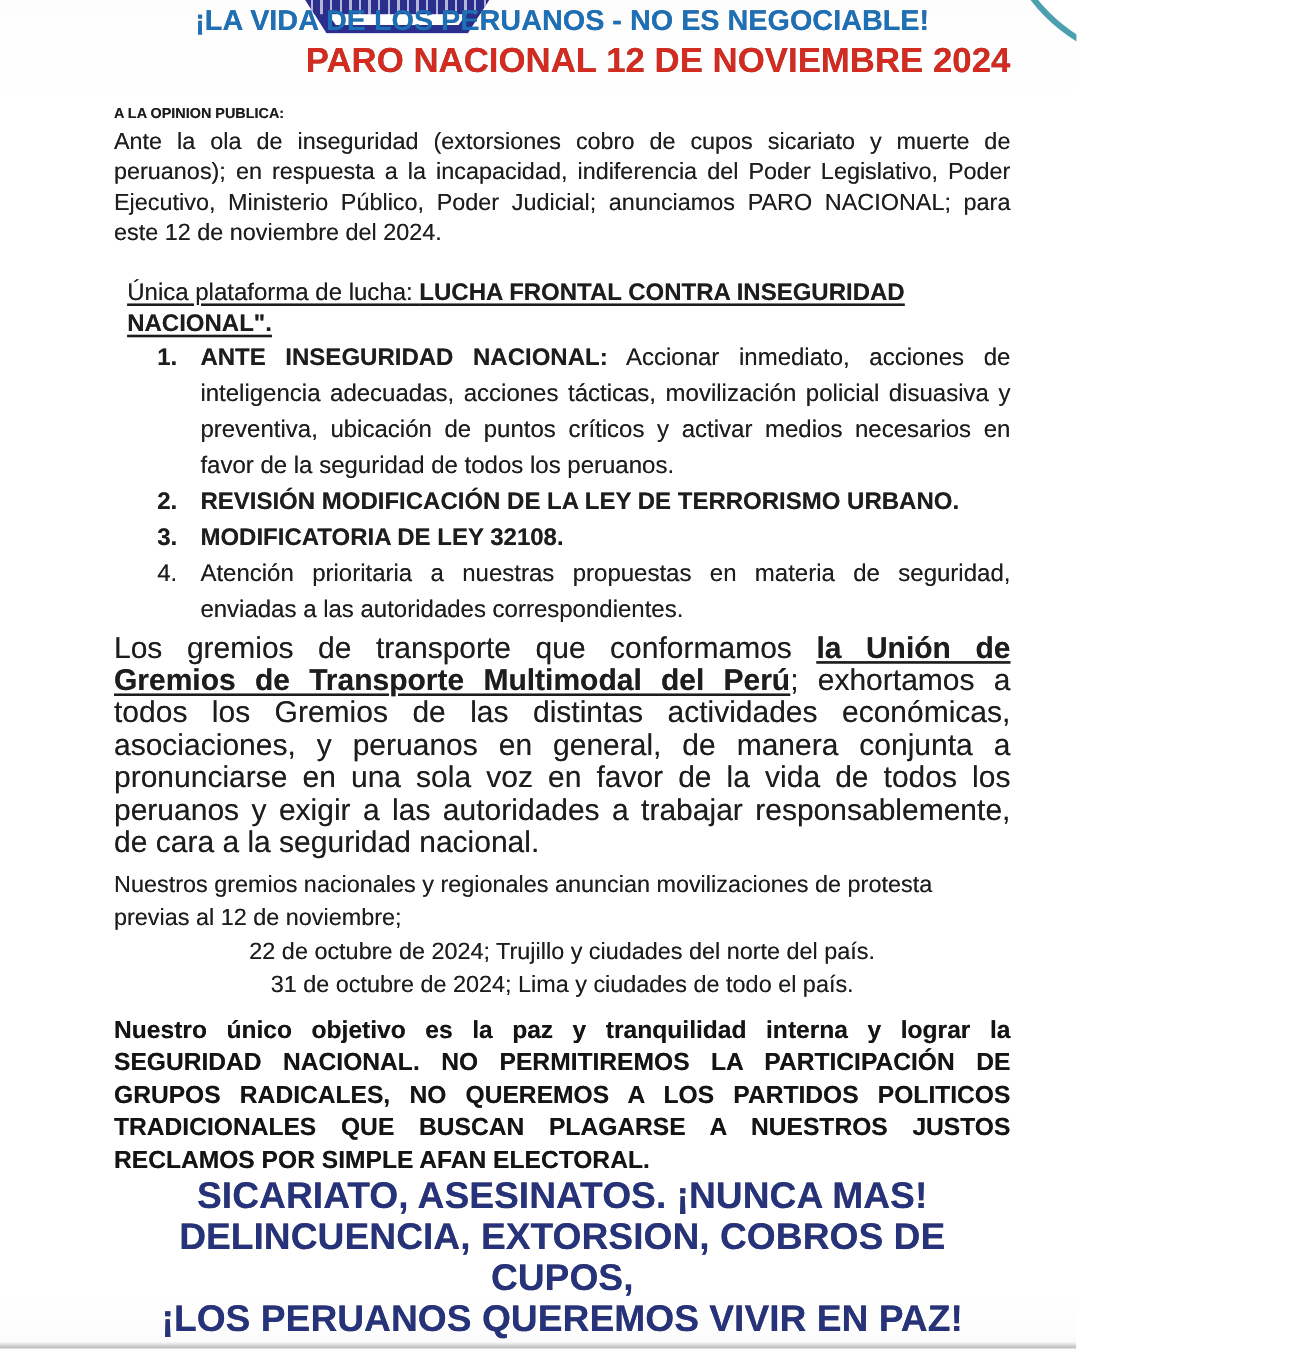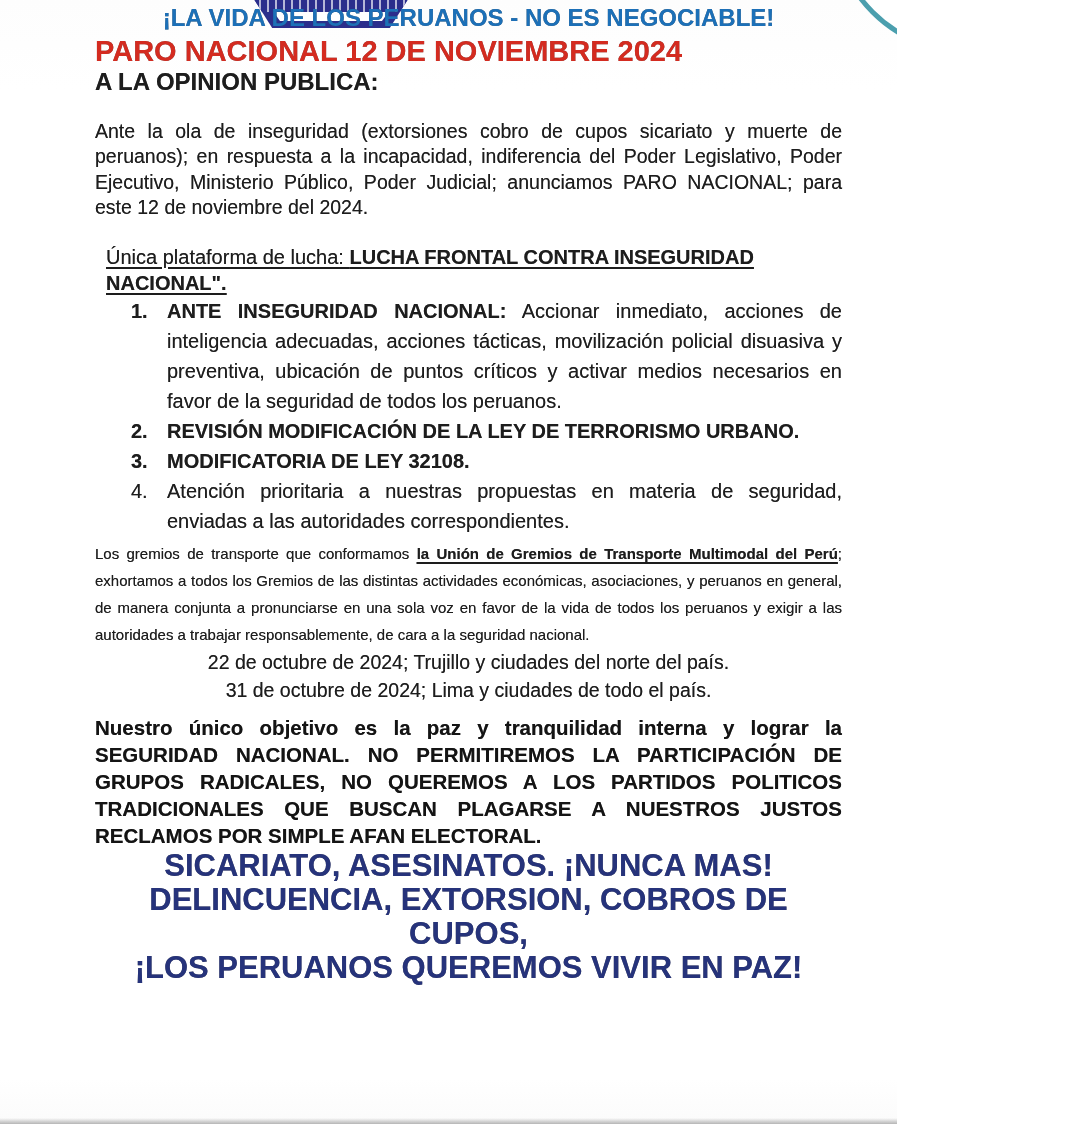--- a/index.html
+++ b/index.html
@@ -26,33 +26,33 @@
   .right-logo .rl-line1{position:absolute;left:0;right:0;top:220px;text-align:center;
     font-weight:bold;font-size:22px;letter-spacing:4px;color:#2b2e8c;}
   .right-logo .rl-line2{position:absolute;left:0;right:0;top:246px;text-align:center;
     font-weight:bold;font-size:16px;letter-spacing:2px;color:#2b2e8c;}
   
   .content{position:absolute;left:95px;right:55px;top:0;}
   .date{margin-top:78px;font-size:20px;line-height:24px;font-weight:bold;color:#151515;}
   .title{margin-top:5px;font-size:35px;line-height:40px;font-weight:bold;text-align:center;
     color:#121212;letter-spacing:.5px;}
   .sub-blue{font-size:24px;line-height:36px;font-weight:bold;text-align:center;color:#1c70b8;}
-  .sub-red{font-size:29px;line-height:30px;font-weight:bold;text-align:left;color:#d42b20;}
-  .salutation{margin-top:4px;font-size:24px;line-height:24px;font-weight:bold;}
-  .p1{font-size:19.5px;line-height:25.3px;text-align:justify;margin-top:25px;}
+  .sub-red{font-size:29px;line-height:30px;font-weight:bold;text-align:right;color:#d42b20;}
+  .salutation{margin-top:16px;font-size:12px;line-height:24px;font-weight:bold;}
+  .p1{font-size:19.5px;line-height:25.3px;text-align:justify;}
   .platform{margin-top:24px;font-size:20px;line-height:26px;margin-left:11px;}
   .platform .u{text-decoration:underline;text-decoration-thickness:2px;text-underline-offset:3px;}
   .platform .b{font-weight:bold;}
   .demands-intro{margin-top:23px;font-size:20px;line-height:24px;}
   .demand{display:flex;font-size:20px;line-height:30px;}
   .demand .num{flex:none;width:28px;margin-left:36px;}
   .demand .num.nb{font-weight:bold;}
   .demand .dtext{flex:1;text-align:justify;margin-left:8px;}
   .demand .dbold{font-weight:bold;}
-  .p2{margin-top:4px;font-size:15px;line-height:27px;text-align:justify;}
+  .p2{margin-top:4px;font-size:25px;line-height:27px;text-align:justify;}
   .p2 .em{font-weight:bold;text-decoration:underline;text-decoration-thickness:2px;text-underline-offset:3px;}
   .p3{margin-top:8px;font-size:19.5px;line-height:27.5px;}
   .pdate{font-size:19.5px;line-height:28px;text-align:center;}
   .p4{margin-top:10px;font-size:20.5px;line-height:27px;font-weight:bold;text-align:justify;color:#141414;}
   .footer-block{text-align:center;font-weight:bold;font-size:31px;line-height:34px;color:#26337b;}
   .bottom-shade{position:absolute;left:0;right:0;bottom:0;height:6px;
     background:linear-gradient(180deg,rgba(0,0,0,0),rgba(0,0,0,.28));}
 </style>
 </head>
 <body>
@@ -94,20 +94,21 @@
         <span class="dtext"><span class="dbold">MODIFICATORIA DE LEY 32108.</span><span></span></span>
       </div>
       <div class="demand">
         <span class="num">4.</span>
         <span class="dtext"><span class="dbold"></span><span>Atención prioritaria a nuestras propuestas en materia de seguridad, enviadas a las autoridades correspondientes.</span></span>
       </div>
     </div>
 
     <div class="p2"><span>Los gremios de transporte que conformamos </span><span class="em">la Unión de Gremios de Transporte Multimodal del Perú</span><span>; exhortamos a todos los Gremios de las distintas actividades económicas, asociaciones, y peruanos en general, de manera conjunta a pronunciarse en una sola voz en favor de la vida de todos los peruanos y exigir a las autoridades a trabajar responsablemente, de cara a la seguridad nacional.</span></div>
 
+    <div class="p3">Nuestros gremios nacionales y regionales anuncian movilizaciones de protesta previas al 12 de noviembre;</div>
     <div class="pdate">22 de octubre de 2024; Trujillo y ciudades del norte del país.</div>
     <div class="pdate">31 de octubre de 2024; Lima y ciudades de todo el país.</div>
 
     <div class="p4">Nuestro único objetivo es la paz y tranquilidad interna y lograr la SEGURIDAD NACIONAL. NO PERMITIREMOS LA PARTICIPACIÓN DE GRUPOS RADICALES, NO QUEREMOS A LOS PARTIDOS POLITICOS TRADICIONALES QUE BUSCAN PLAGARSE A NUESTROS JUSTOS RECLAMOS POR SIMPLE AFAN ELECTORAL.</div>
 
     <div class="footer-block">
       <div>SICARIATO, ASESINATOS. ¡NUNCA MAS!</div>
       <div>DELINCUENCIA, EXTORSION, COBROS DE CUPOS,</div>
       <div>¡LOS PERUANOS QUEREMOS VIVIR EN PAZ!</div>
     </div>

